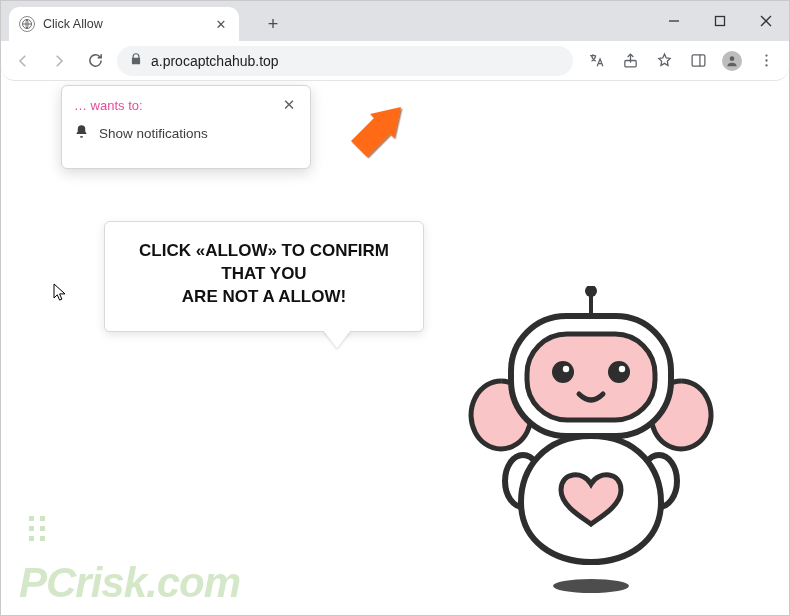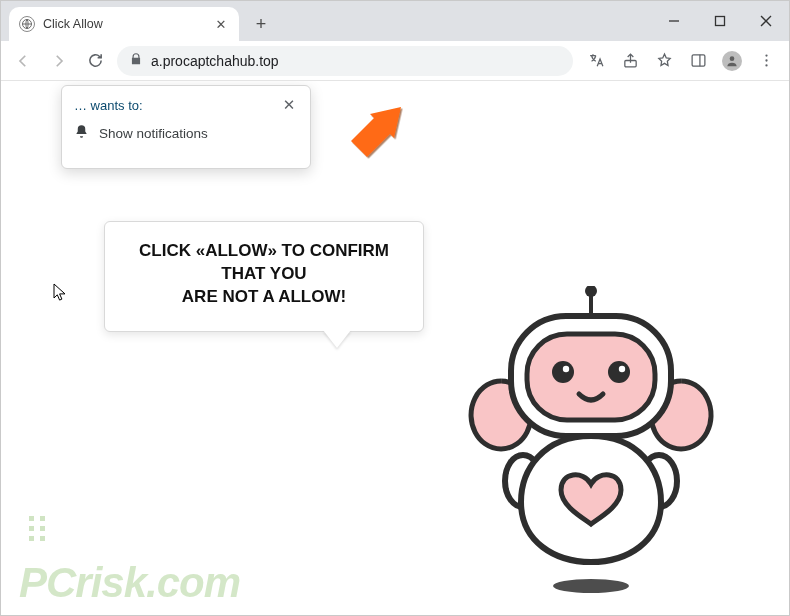--- a/index.html
+++ b/index.html
@@ -6,37 +6,38 @@
   html, body { width: 790px; height: 616px; font-family: "Segoe UI", Arial, sans-serif; overflow: hidden; background:#fff; }
   .browser {
     width: 790px; height: 616px; background: #fff;
     display: flex; flex-direction: column;
     border: 1px solid #c9c9c9;
   }
   
   .titlebar {
     height: 40px; background: #dfe1e5; display: flex; align-items: flex-end;
     padding-left: 8px;
+    gap: 12px;
   }
   .tab {
     background: #fff; height: 34px; min-width: 230px; border-radius: 10px 10px 0 0;
     display: flex; align-items: center; padding: 0 10px; gap: 8px;
     margin-bottom: 0;
   }
   .tab .favicon { width:16px;height:16px;border-radius:50%;border:1px solid #8a8a8a;display:flex;align-items:center;justify-content:center; }
   .tab .favicon svg{width:12px;height:12px;}
   .tab .tab-title { font-size:12.5px; color:#3b3b3b; flex:1; }
   .tab .tab-close { width:16px;height:16px;display:flex;align-items:center;justify-content:center;color:#555;font-size:13px;cursor:pointer;}
   .newtab { width:28px;height:28px;display:flex;align-items:center;justify-content:center;margin-left:8px;margin-bottom:3px;color:#4b4b4b;font-size:18px;cursor:pointer;}
   .win-controls { margin-left:auto; display:flex; height:40px; }
   .win-btn { width:46px;height:40px;display:flex;align-items:center;justify-content:center;color:#333;cursor:pointer;}
   .win-btn svg{width:12px;height:12px;stroke:#333;stroke-width:1.3;fill:none;}
   
   .toolbar {
-    height:40px;background:#fff;border-bottom:1px solid #e4e4e4;display:flex;align-items:center;padding:0 8px;gap:8px;
+    height:40px;background:#fff;border-bottom:1px solid #e4e4e4;display:flex;align-items:center;padding:0 8px;gap:8px;border-radius:14px;
   }
   .nav-btn{width:28px;height:28px;display:flex;align-items:center;justify-content:center;border-radius:50%;color:#5f6368;cursor:pointer;}
   .nav-btn.disabled{color:#b7b7b7;cursor:default;}
   .omnibox{flex:1;height:30px;background:#f1f3f4;border-radius:15px;display:flex;align-items:center;padding:0 12px;gap:8px;font-size:14px;color:#5f6368;overflow:hidden;}
   .omnibox .lock{color:#5f6368;}
   .omnibox .dom{color:#202124;}
   .omnibox .path{color:#80868b;white-space:nowrap;}
   .right-icons{display:flex;gap:4px;align-items:center;}
   .ricon{width:30px;height:30px;display:flex;align-items:center;justify-content:center;color:#5f6368;cursor:pointer;}
   .ricon svg{width:17px;height:17px;}
@@ -45,21 +46,21 @@
   
   .content{flex:1;position:relative;background:#fff;overflow:hidden;}
   
   .perm {
     position:absolute; left:60px; top:4px; width:250px;
     background:#fff; border:1px solid #d6d6d6; border-radius:6px;
     box-shadow:0 4px 14px rgba(0,0,0,.15); padding:10px 12px 12px;
     font-size:13.5px; color:#3c4043;
   }
   .perm-head{display:flex;align-items:center;justify-content:space-between;}
-  .perm-head .wants{color:#0c4a6e;font-size:13px;}
+  .perm-head .wants{color:#ec4899;font-size:13px;}
   .perm-close{width:18px;height:18px;display:flex;align-items:center;justify-content:center;color:#5f6368;font-size:15px;cursor:pointer;}
   .perm-row{display:flex;align-items:center;gap:10px;margin:10px 0 14px;}
   .perm-buttons{display:flex;gap:10px;}
   .perm-btn{flex:1;height:32px;border:1px solid #dadce0;background:#fff;border-radius:4px;display:flex;align-items:center;justify-content:center;font-size:13.5px;color:#1a73e8;cursor:pointer;}
   
   .arrow-anno{position:absolute;left:345px;top:20px;}
   
   .cursor{position:absolute;left:52px;top:202px;}
   
   .bubble{

